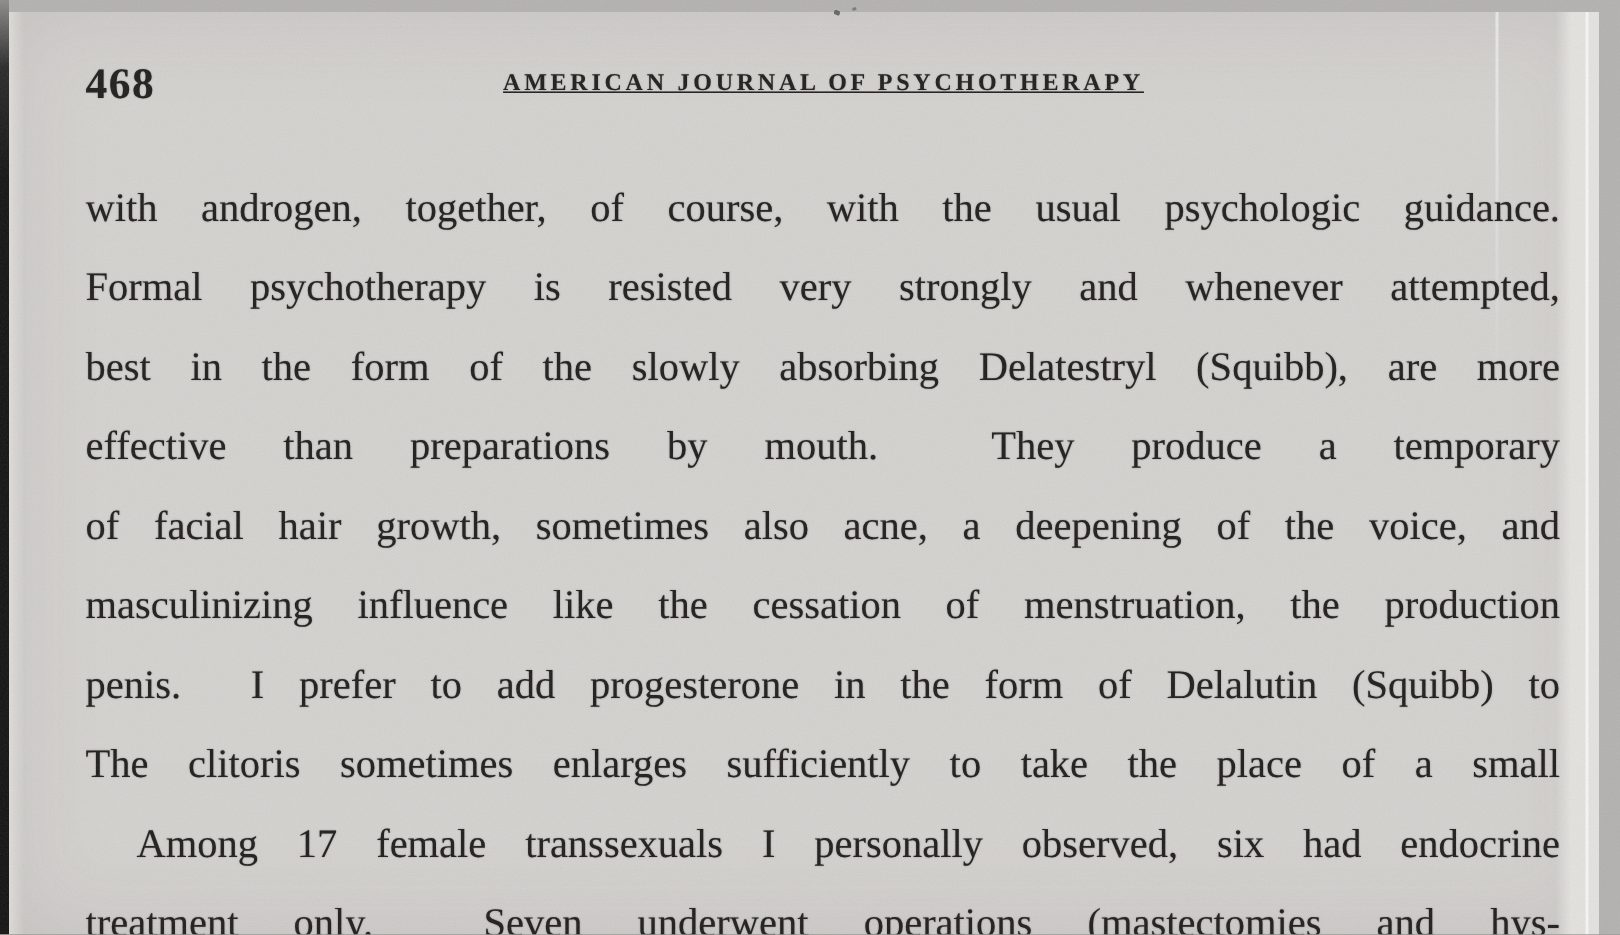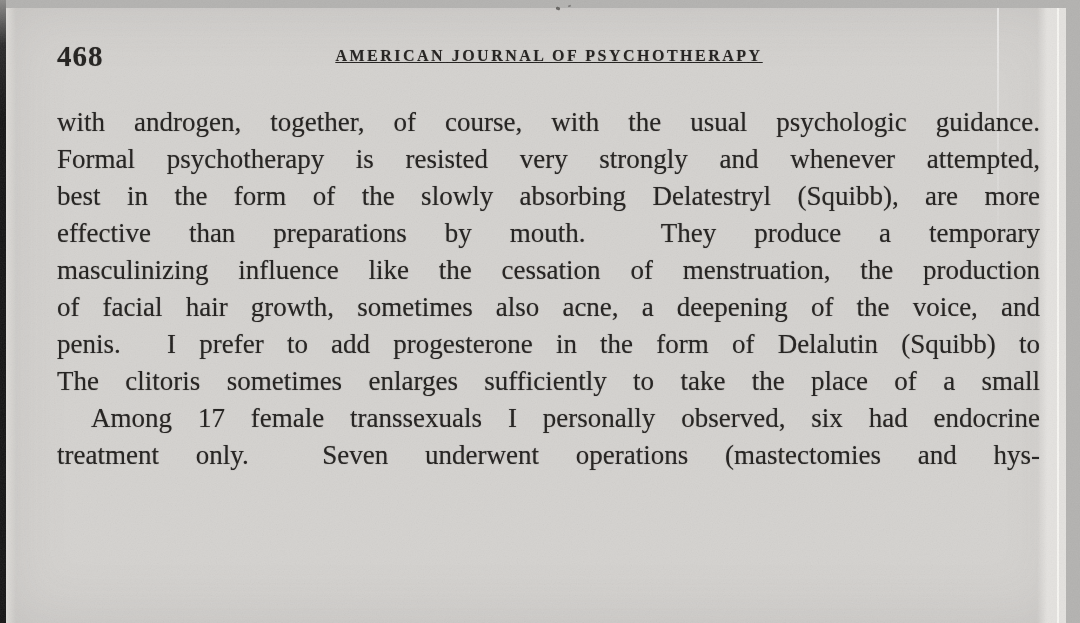--- a/index.html
+++ b/index.html
@@ -95,20 +95,21 @@
     color: var(--ink, #201e1c);
     font-size: 27px;
     text-shadow: 0 0 1px rgba(32,30,28,0.5);
   }
   .line {
     height: 37px;
     line-height: 37px;
     white-space: pre-wrap;
     overflow: hidden;
     word-spacing: 1px;
+    margin-top: 16px;
   }
   .line.just {
     text-align: justify;
     text-align-last: justify;
   }
   .line.indent {
     text-indent: 34px;
   }
   
   .grain {
@@ -138,22 +139,22 @@
 
   <div class="page-number">468</div>
 
   <div class="running-header">AMERICAN JOURNAL OF PSYCHOTHERAPY</div>
 
   <div class="body-text">
       <div class="line just">with androgen, together, of course, with the usual psychologic guidance.</div>
       <div class="line just">Formal psychotherapy is resisted very strongly and whenever attempted,</div>
       <div class="line just">best in the form of the slowly absorbing Delatestryl (Squibb), are more</div>
       <div class="line just">effective than preparations by mouth.  They produce a temporary</div>
+      <div class="line just">of facial hair growth, sometimes also acne, a deepening of the voice, and</div>
       <div class="line just">masculinizing influence like the cessation of menstruation, the production</div>
-      <div class="line just">of facial hair growth, sometimes also acne, a deepening of the voice, and</div>
       <div class="line just">penis.  I prefer to add progesterone in the form of Delalutin (Squibb) to</div>
       <div class="line just">The clitoris sometimes enlarges sufficiently to take the place of a small</div>
       <div class="line just indent">Among 17 female transsexuals I personally observed, six had endocrine</div>
       <div class="line just">treatment only.  Seven underwent operations (mastectomies and hys-</div>
     </div>
 
   <svg class="grain" xmlns="http://www.w3.org/2000/svg" width="1080" height="623">
     <filter id="grain-f">
       <feTurbulence type="fractalNoise" baseFrequency="0.85" numOctaves="2" stitchTiles="stitch"></feTurbulence>
       <feColorMatrix type="saturate" values="0"></feColorMatrix>

